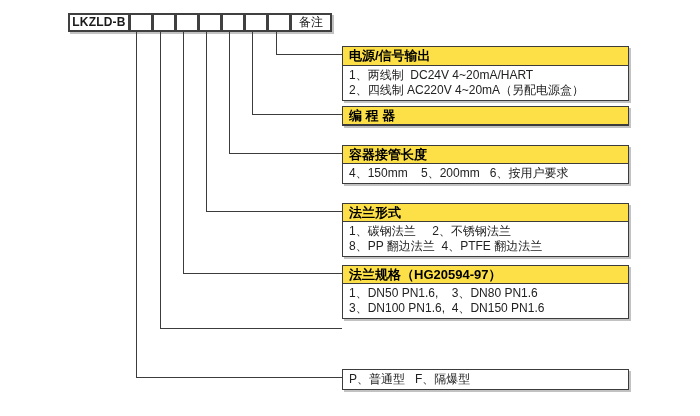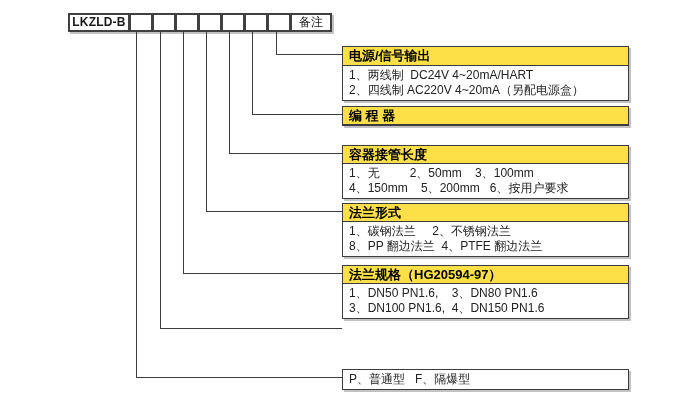--- a/index.html
+++ b/index.html
@@ -85,21 +85,20 @@
     </div>
   </div>
 
   <div class="spec" style="top:106px">
     <div class="thead">编 程 器</div>
   </div>
 
   <div class="spec" style="top:145px">
     <div class="thead">容器接管长度</div>
     <div class="tbody">
-      <div class="line">1、无         2、50mm    3、100mm</div>
       <div class="line">4、150mm    5、200mm   6、按用户要求</div>
     </div>
   </div>
 
   <div class="spec" style="top:203px">
     <div class="thead">法兰形式</div>
     <div class="tbody">
       <div class="line">1、碳钢法兰     2、不锈钢法兰</div>
       <div class="line">8、PP 翻边法兰  4、PTFE 翻边法兰</div>
     </div>

